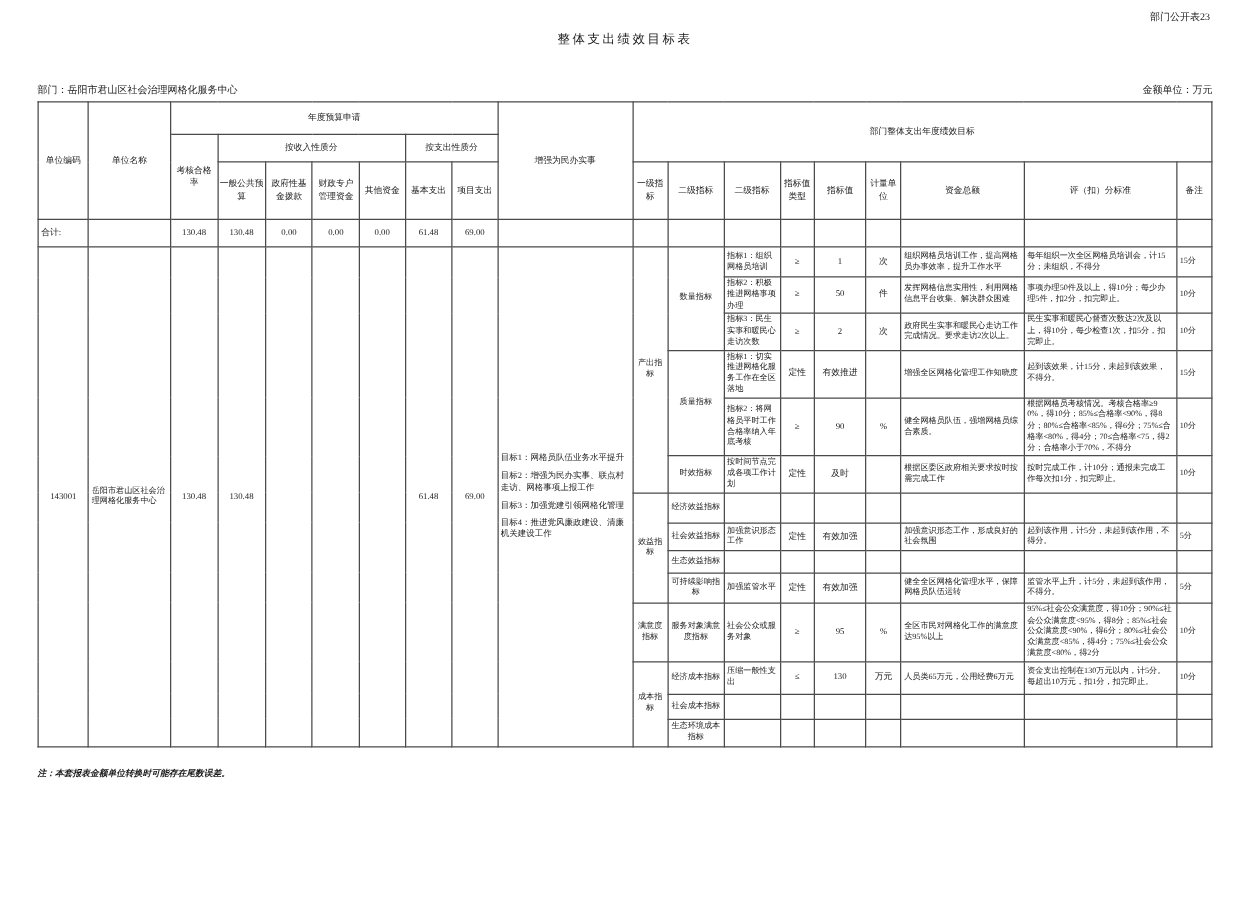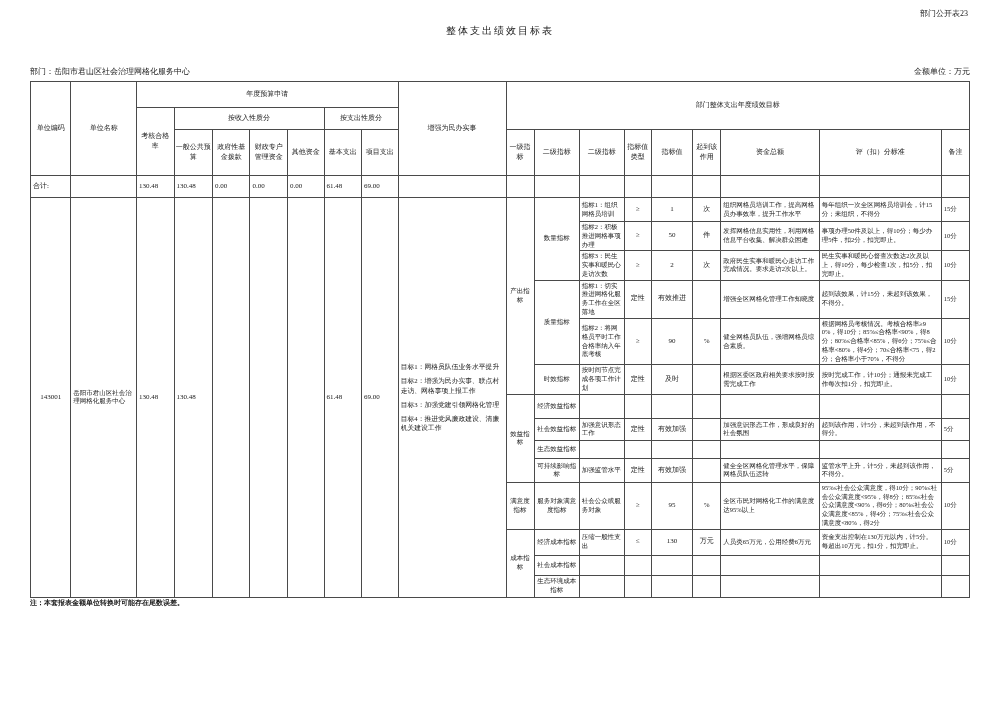--- a/index.html
+++ b/index.html
@@ -43,42 +43,43 @@
     padding: 1px 2px;
     word-break: break-all;
     line-height: 1.35;
   }
   table.perf th {
     font-weight: normal;
     text-align: center;
     padding: 1px 1px;
     margin-left: 14px;
   }
-  td.num { text-align: left; padding-right: 3px; }
+  td.num { text-align: center; padding-right: 3px; }
   td.ctr { text-align: center; }
   td.lft { text-align: left; }
   td.small { font-size: 6.5px; line-height: 1.3; }
   td.goal-cell { font-size: 6.8px; padding: 3px 4px; }
   td.goal-cell .goal-line { margin: 5px 0; }
   tr.h22 { height: 22px; }
   tr.h24 { height: 24px; }
   tr.h26 { height: 26px; }
   tr.h28 { height: 28px; }
   tr.h30 { height: 30px; }
   tr.h18 { height: 18px; }
   tr.h20 { height: 20px; }
   tr.h34 { height: 34px; }
   tr.h44 { height: 44px; }
   tr.hh1 { height: 26px; }
   tr.hh2 { height: 22px; }
   tr.hh3 { height: 46px; }
   .footnote {
-    margin: 0 30px;
+    margin: 16px 30px;
     font-size: 7px;
     font-weight: bold;
+    font-style: italic;
   }
 </style>
 </head>
 <body>
 
 <div class="corner-note">部门公开表23</div>
 
 <h1 class="doc-title">整体支出绩效目标表</h1>
 
 <div class="meta-line">
@@ -129,21 +130,21 @@
     <th>政府性基金拨款</th>
     <th>财政专户管理资金</th>
     <th>其他资金</th>
     <th>基本支出</th>
     <th>项目支出</th>
     <th>一级指标</th>
     <th>二级指标</th>
     <th>二级指标</th>
     <th>指标值类型</th>
     <th>指标值</th>
-    <th>起到该作用</th>
+    <th>计量单位</th>
     <th>资金总额</th>
     <th>评（扣）分标准</th>
     <th>备注</th>
   </tr>
 
   <tr class="h22">
     <td class="lft">合计:</td>
     <td></td>
     <td class="num">130.48</td>
     <td class="num">130.48</td>

